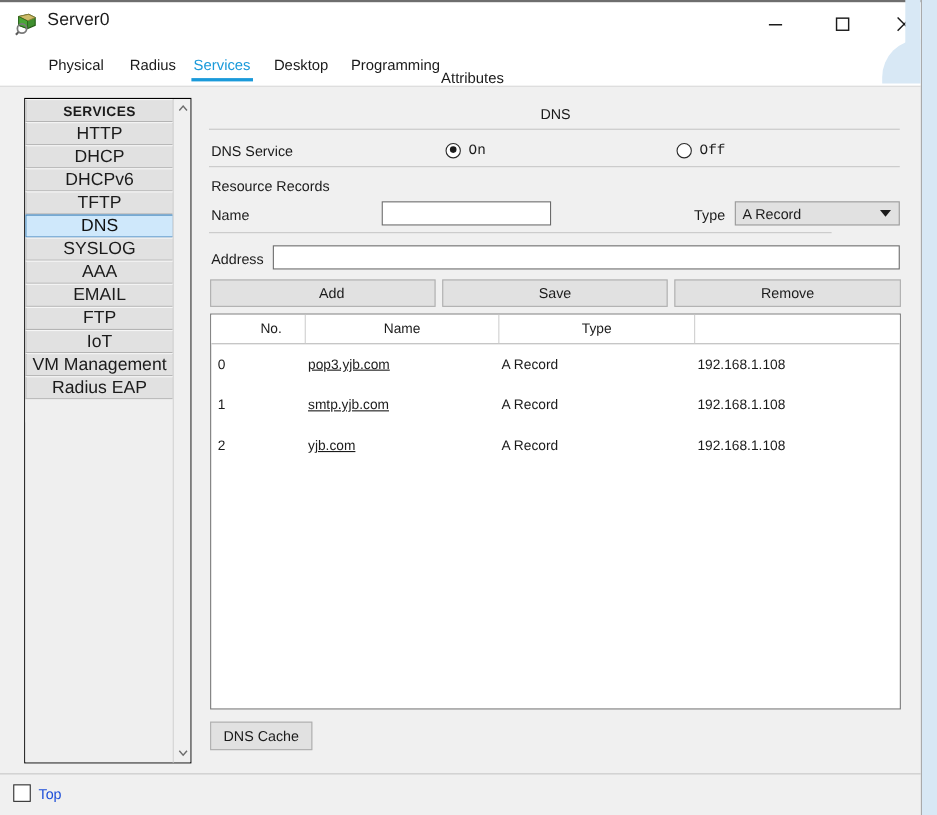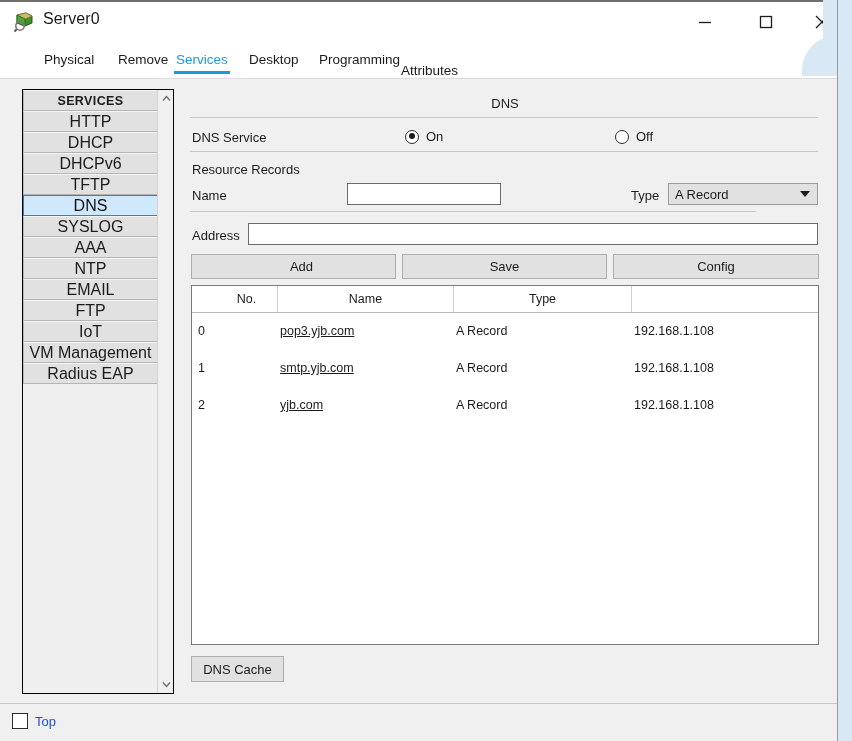--- a/index.html
+++ b/index.html
@@ -200,21 +200,21 @@
     position: absolute;
     font-size: 13px;
     color: #1b1b1b;
     white-space: nowrap;
   }
 
   
   .radio-wrap {
     position: absolute;
     display: flex; align-items: center;
-    font-size: 13px; color: #1b1b1b;
+    font-size: 13px; color: #1b1b1b; font-family: Liberation Mono, monospace;
   }
   .radio {
     width: 14px; height: 14px;
     border: 1.5px solid #2b2b2b;
     border-radius: 50%;
     background: #fff;
     position: relative;
     margin-right: 7px;
     flex: none;
   }
@@ -374,21 +374,21 @@
             <line x1="14" y1="2" x2="2" y2="14" stroke="#1b1b1b" stroke-width="1.3"></line>
           </svg>
       </div>
     </div>
 
     <div class="tabbar">
       <div class="tab" style="left:22px;">
           <span>Physical</span>
         </div>
       <div class="tab" style="left:96px;">
-          <span>Remove</span>
+          <span>Radius</span>
         </div>
       <div class="tab active" style="left:154px;">
           <span>Services</span>
           <span class="underline"></span>
         </div>
       <div class="tab" style="left:227px;">
           <span>Desktop</span>
         </div>
       <div class="tab" style="left:297px;">
           <span>Programming</span>
@@ -418,23 +418,20 @@
               <span>TFTP</span>
             </div>
           <div class="svc-item selected">
               <span>DNS</span>
             </div>
           <div class="svc-item">
               <span>SYSLOG</span>
             </div>
           <div class="svc-item">
               <span>AAA</span>
-            </div>
-          <div class="svc-item">
-              <span>NTP</span>
             </div>
           <div class="svc-item">
               <span>EMAIL</span>
             </div>
           <div class="svc-item">
               <span>FTP</span>
             </div>
           <div class="svc-item">
               <span>IoT</span>
             </div>
@@ -491,21 +488,21 @@
         <div class="lbl" style="left:2px; top:139px;">Address</div>
         <input class="tinput" style="left: 58px; top: 134px; width: 570px; height: 22px;" value="" placeholder="">
 
         <div class="btn" style="left:1px;   top:165px; width:205px;padding-left:16px;">
             <span>Add</span>
           </div>
         <div class="btn" style="left:212px; top:165px; width:205px;">
             <span>Save</span>
           </div>
         <div class="btn" style="left:423px; top:165px; width:206px;">
-            <span>Config</span>
+            <span>Remove</span>
           </div>
 
         <div class="table-frame">
           <div class="thead">
             <div class="th" style="left:0px;   width:86px;padding-left:24px;">
                 <span>No.</span>
               </div>
             <div class="th" style="left:86px;  width:176px;">
                 <span>Name</span>
               </div>

